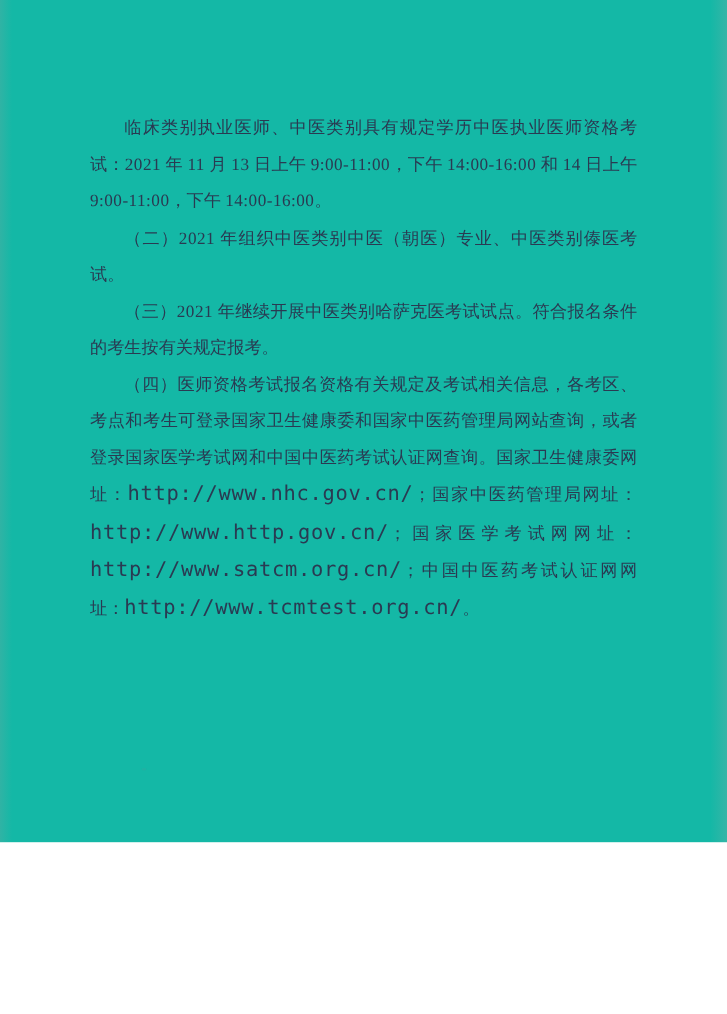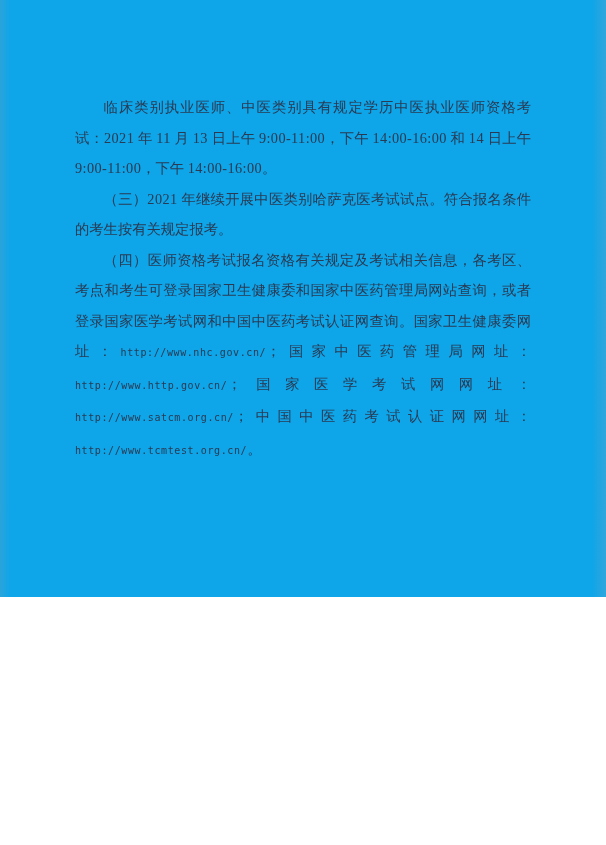--- a/index.html
+++ b/index.html
@@ -6,22 +6,22 @@
     margin: 0;
     padding: 0;
     background: #ffffff;
   }
   body {
     font-family: "Liberation Serif", "DejaVu Serif", serif;
   }
   .page {
     position: relative;
     width: 606px;
-    height: 597px;
-    background: #0ea5e9;
+    height: 702px;
+    background: #14b8a6;
     overflow: hidden;
     text-decoration: underline;
   }
   
   .page::before {
     content: "";
     position: absolute;
     top: 0; left: 0;
     width: 10px; height: 100%;
     background: linear-gradient(to right, rgba(160,160,160,0.20), rgba(255,255,255,0));
@@ -51,21 +51,21 @@
     text-indent: 2em;
     text-align: justify;
     text-align-last: left;
   }
   .ascii {
     font-family: "Liberation Serif", "DejaVu Serif", serif;
     letter-spacing: 0.4px;
   }
   .mono-url {
     font-family: "DejaVu Sans Mono", "Liberation Mono", monospace;
-    font-size: 10px;
+    font-size: 17px;
     letter-spacing: 0.6px;
   }
   .page-number {
     position: absolute;
     left: 0;
     width: 100%;
     top: 792px;
     text-align: center;
     color: #34455e;
     font-size: 13px;
@@ -84,20 +84,21 @@
 <div class="page">
 
   <div class="smudge" style="left:300px;top:754px;width:6px;height:3px;"></div>
   <div class="smudge" style="left:118px;top:640px;width:4px;height:2px;"></div>
 
   <div class="body-text">
 
     <p class="para">临床类别执业医师、中医类别具有规定学历中医执业医师资格考试：<span class="ascii">2021</span> 年 <span class="ascii">11</span> 月 <span class="ascii">13</span> 日上午 <span class="ascii">9:00-11:00</span>，下午 <span class="ascii">14:00-16:00</span> 和 <span class="ascii">14</span> 日上午 <span class="ascii">9:00-11:00</span>，下午 <span class="ascii">14:00-16:00</span>。</p>
 
 
+    <p class="para">（二）<span class="ascii">2021</span> 年组织中医类别中医（朝医）专业、中医类别傣医考试。</p>
 
     <p class="para">（三）<span class="ascii">2021</span> 年继续开展中医类别哈萨克医考试试点。符合报名条件的考生按有关规定报考。</p>
 
     <p class="para">（四）医师资格考试报名资格有关规定及考试相关信息，各考区、考点和考生可登录国家卫生健康委和国家中医药管理局网站查询，或者登录国家医学考试网和中国中医药考试认证网查询。国家卫生健康委网址：<span class="mono-url">http://www.nhc.gov.cn/</span>；国家中医药管理局网址：<span class="mono-url">http://www.http.gov.cn/</span>；国家医学考试网网址：<span class="mono-url">http://www.satcm.org.cn/</span>；中国中医药考试认证网网址：<span class="mono-url">http://www.tcmtest.org.cn/</span>。</p>
 
   </div>
 
   <div class="page-number">- 8 -</div>
 
 </div>

